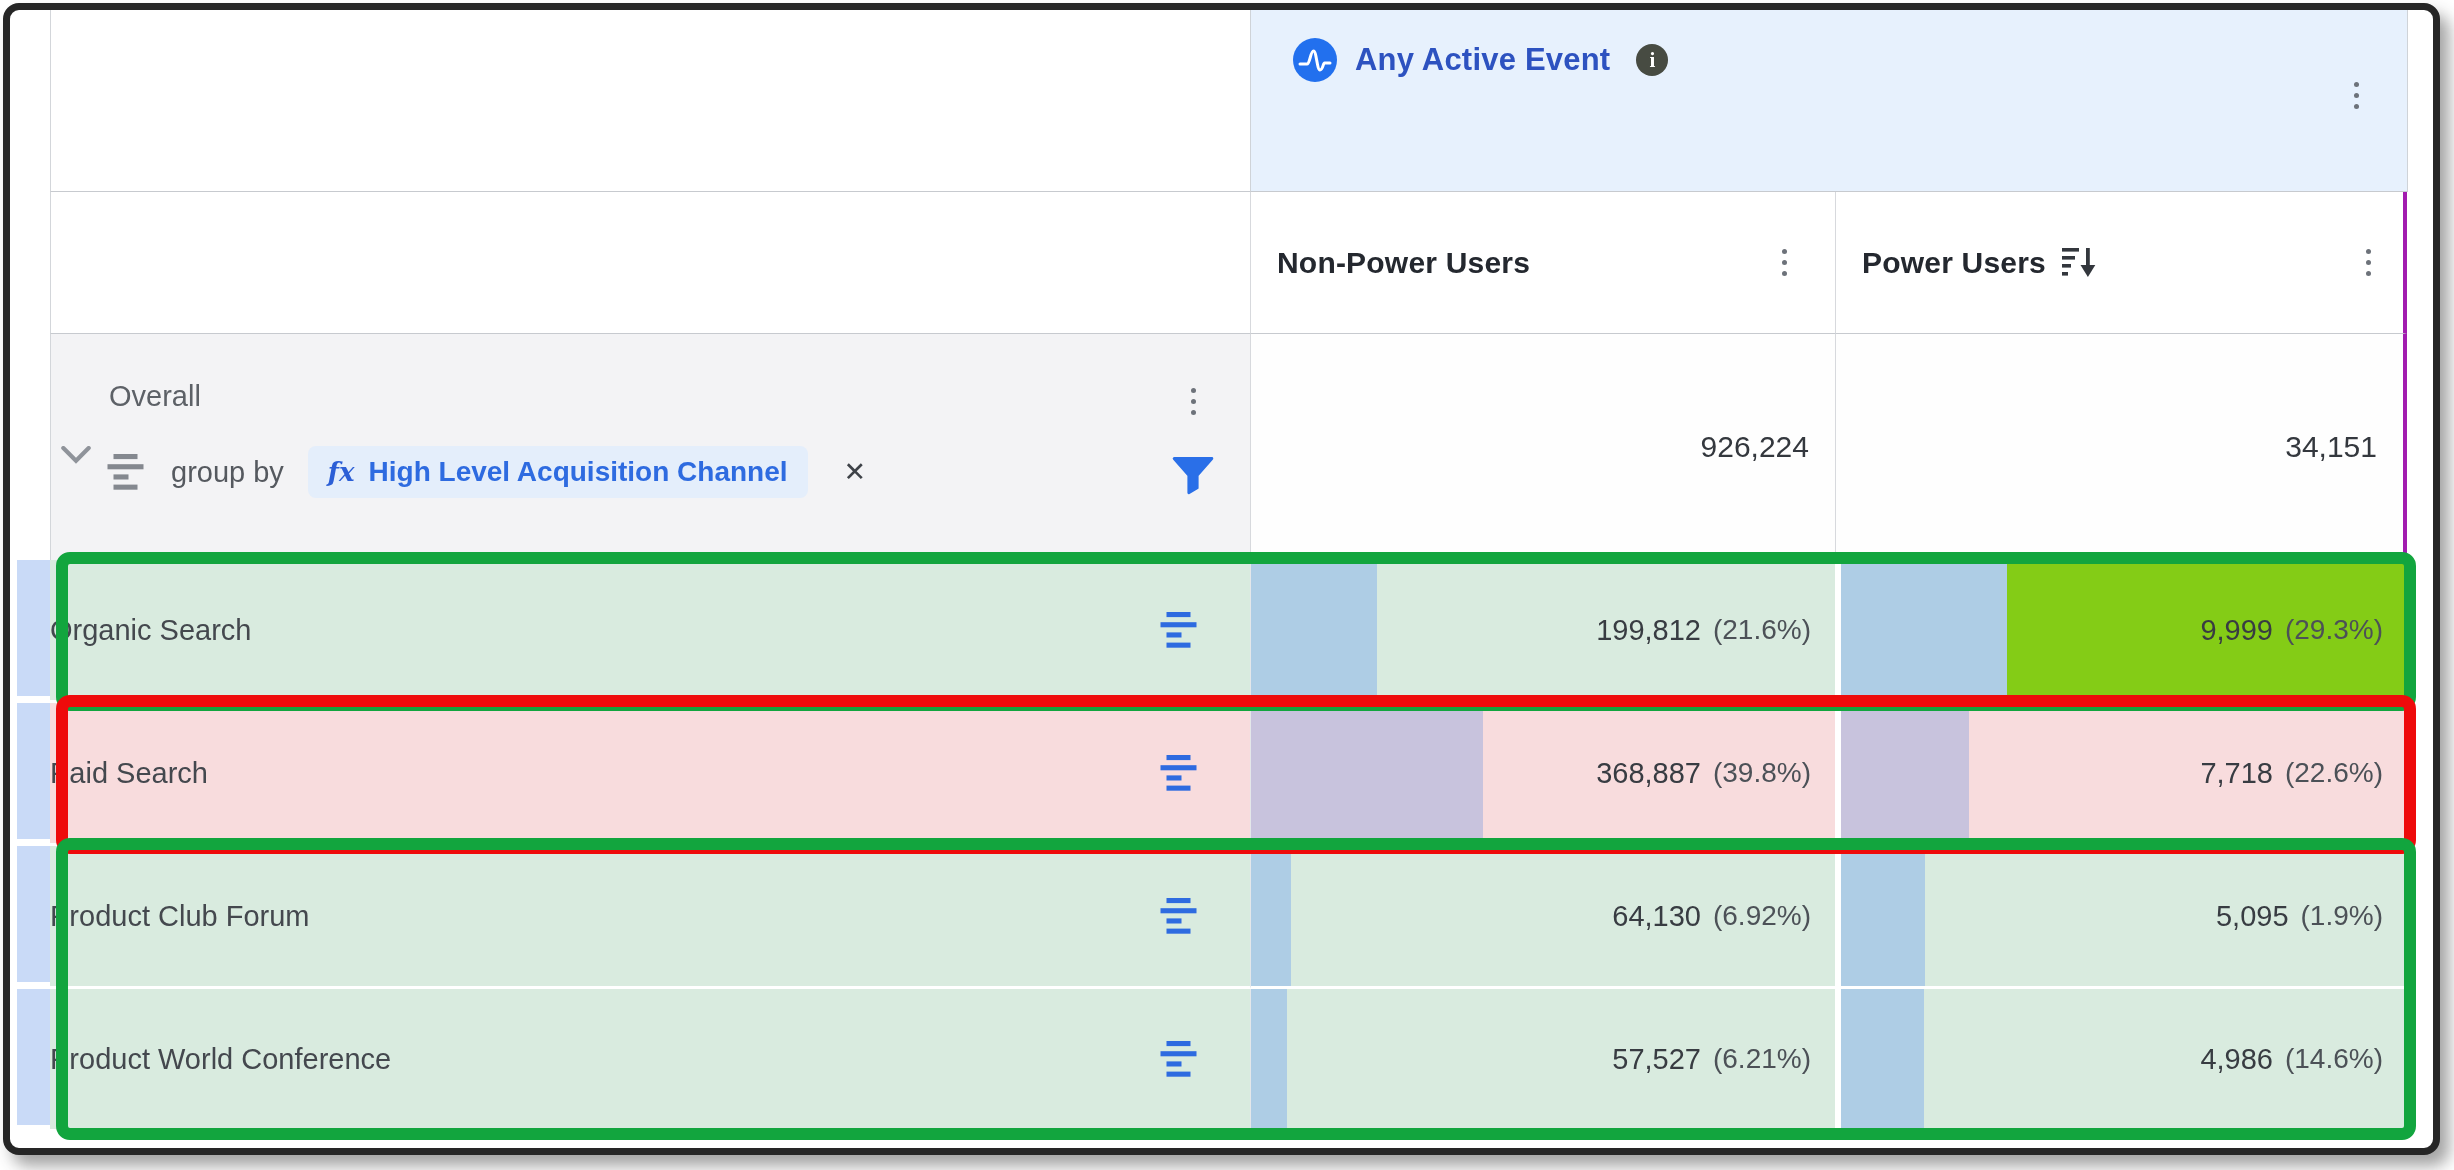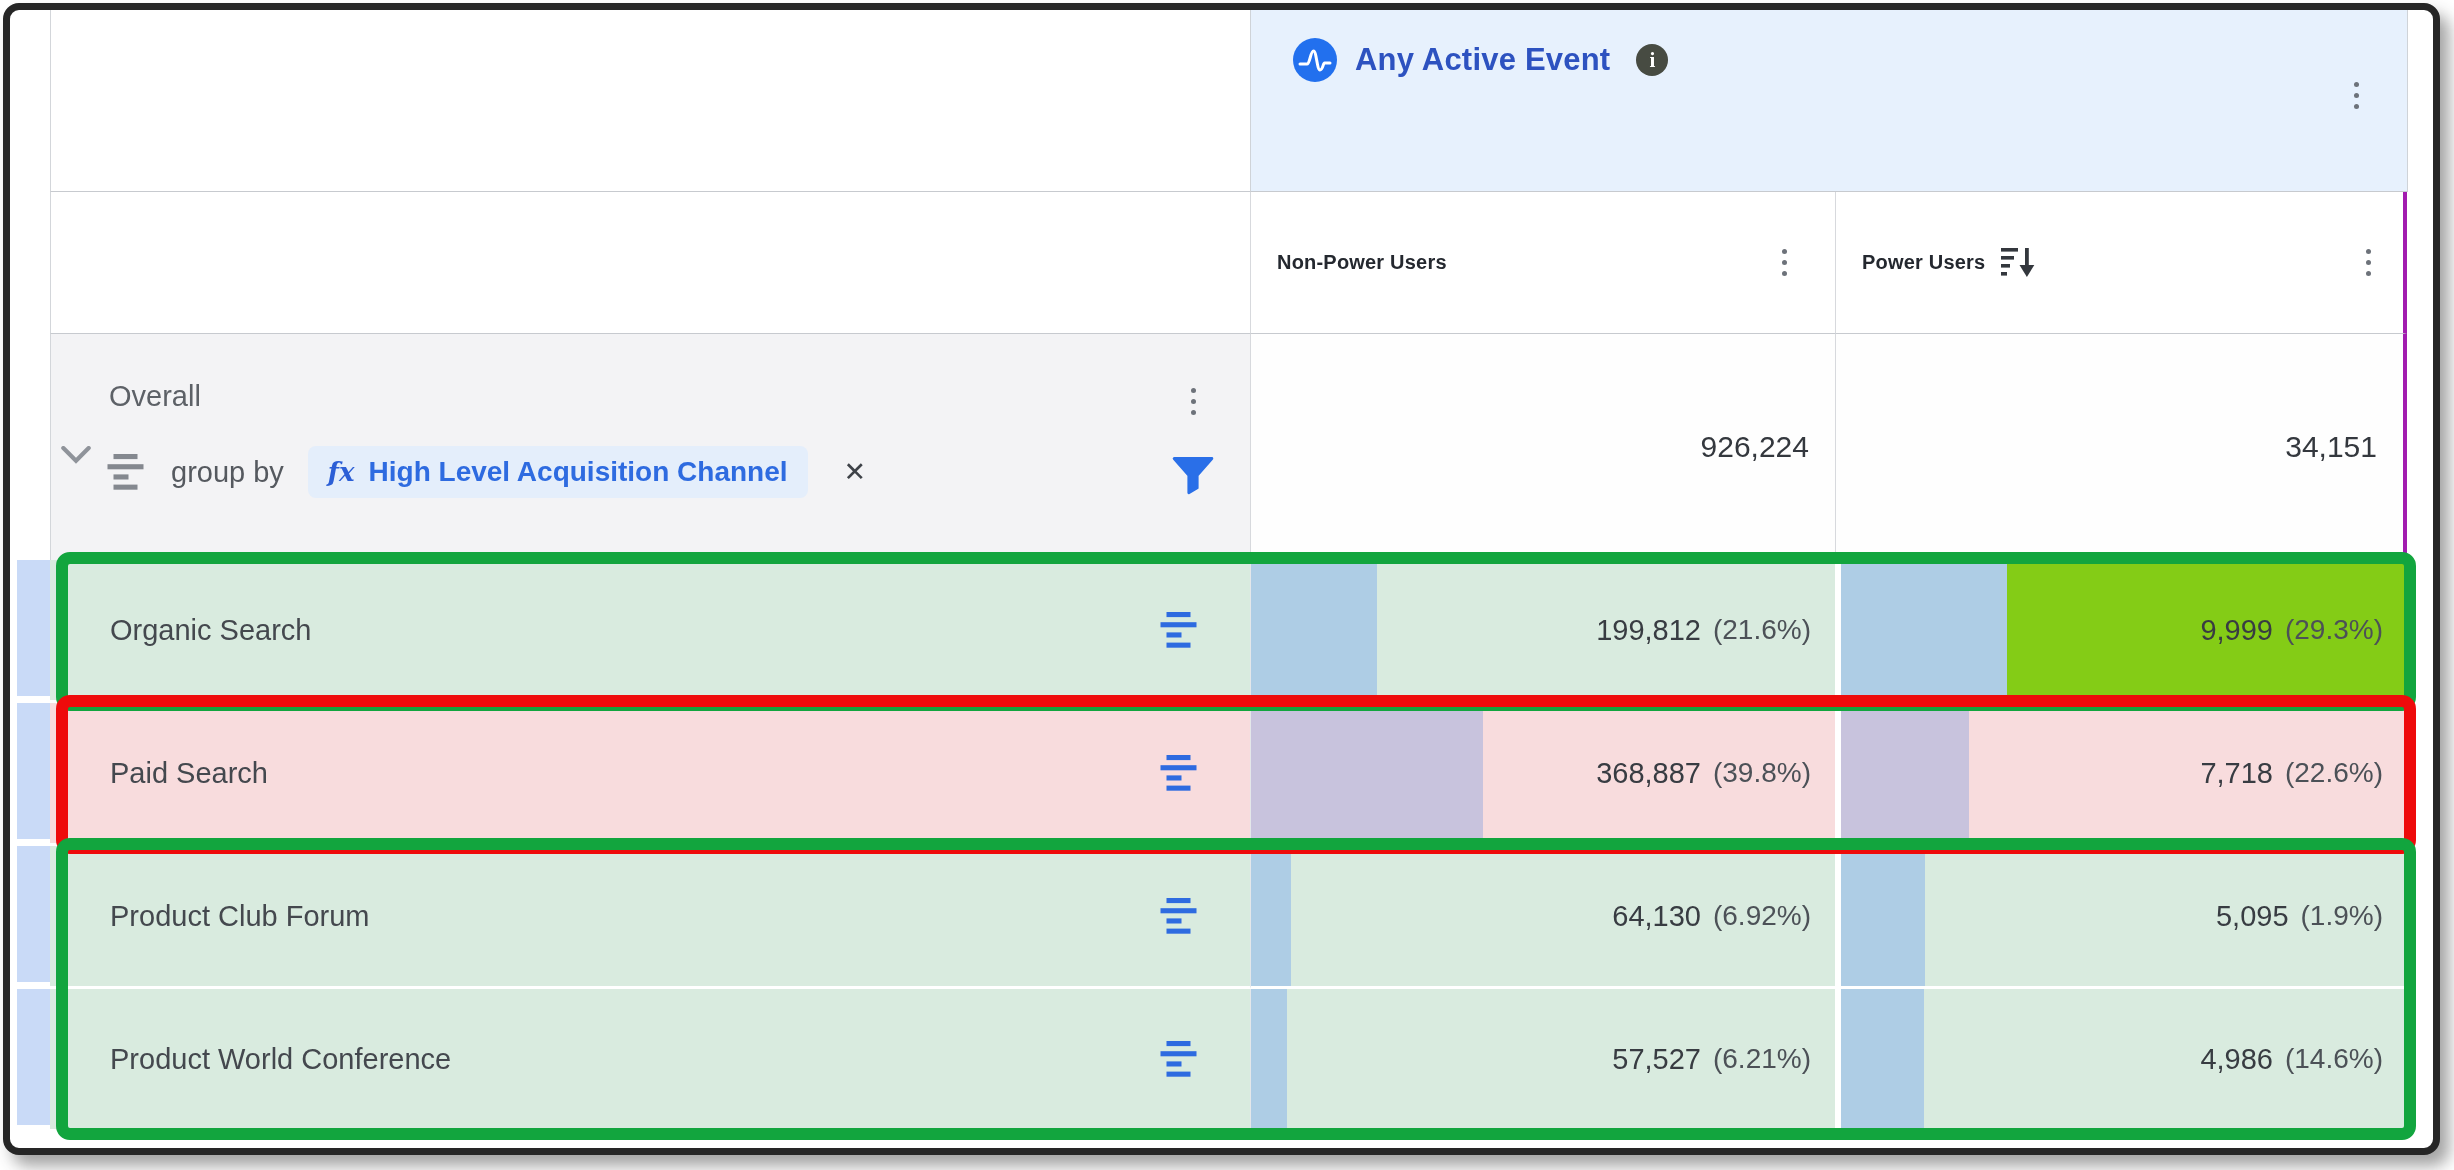--- a/index.html
+++ b/index.html
@@ -47,21 +47,21 @@
   .sel{display:flex;align-items:center;gap:12px;cursor:pointer;}
   .chev{width:24px;height:15px;display:block;}
   .eh-divider{color:#8d939b;font-weight:400;font-size:32px;padding:0 10px;}
   .kebab{display:flex;flex-direction:column;gap:6px;align-items:center;justify-content:center;}
   .kebab i{width:5px;height:5px;border-radius:50%;background:#6d727a;display:block;}
   .eh-kebab{position:absolute;right:48px;top:72px;}
 
   
   .colhead-row{height:142px;}
   .colhead-row .c1,.colhead-row .c2{display:flex;align-items:center;padding-left:26px;}
-  .col-label{font-size:20px;font-weight:700;color:#24282f;letter-spacing:.2px;}
+  .col-label{font-size:30px;font-weight:700;color:#24282f;letter-spacing:.2px;}
   .sort-icon{width:38px;height:32px;margin-left:16px;display:block;}
   .ch-kebab1{margin-left:auto;margin-right:48px;}
   .ch-kebab2{margin-left:auto;margin-right:32px;}
 
   
   .overall-row{height:226px;}
   .overall-lbl{background:#f3f3f5;}
   .ov-chevron{position:absolute;left:10px;top:112px;width:30px;height:19px;color:#8f939a;}
   .ov-title{position:absolute;left:58px;top:46px;font-size:29px;color:#5d6167;}
   .ov-kebab{position:absolute;right:54px;top:54px;}
@@ -82,21 +82,21 @@
   .overall-row .c1,.overall-row .c2{
     display:flex;align-items:center;justify-content:flex-end;
     padding-right:26px;background:#fefefe;font-size:30px;color:#34383e;
   }
 
   
   #rows{position:relative;}
   .data-row{height:143px;}
   .strip{position:absolute;left:7px;top:0;bottom:7px;width:34px;background:#c9daf7;}
   .dr-lbl{
-    display:flex;align-items:center;padding-left:60px;
+    display:flex;align-items:center;
     font-size:29px;color:#44484e;border-bottom:3px solid #fff;
   }
   .dr-icon{margin-left:auto;margin-right:50px;cursor:pointer;}
   .dr-cell{border-bottom:3px solid #fff;}
   .dr-cell.c2{border-left:6px solid #fff;}
   .dr-cell.c1{border-left:1px solid #e4e7ea;}
   .bar{position:absolute;left:0;top:0;bottom:0;}
   .dr-valwrap{
     position:relative;display:flex;align-items:center;justify-content:flex-end;
     height:100%;padding-right:24px;gap:12px;box-sizing:border-box;

